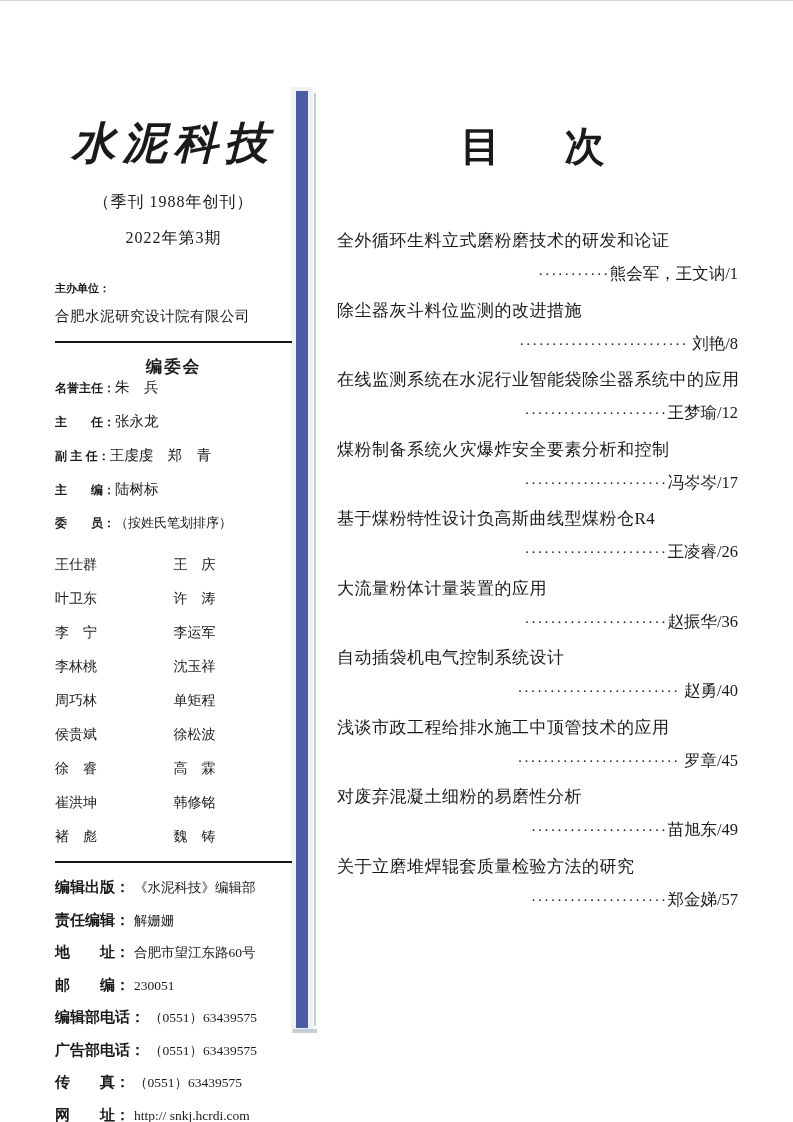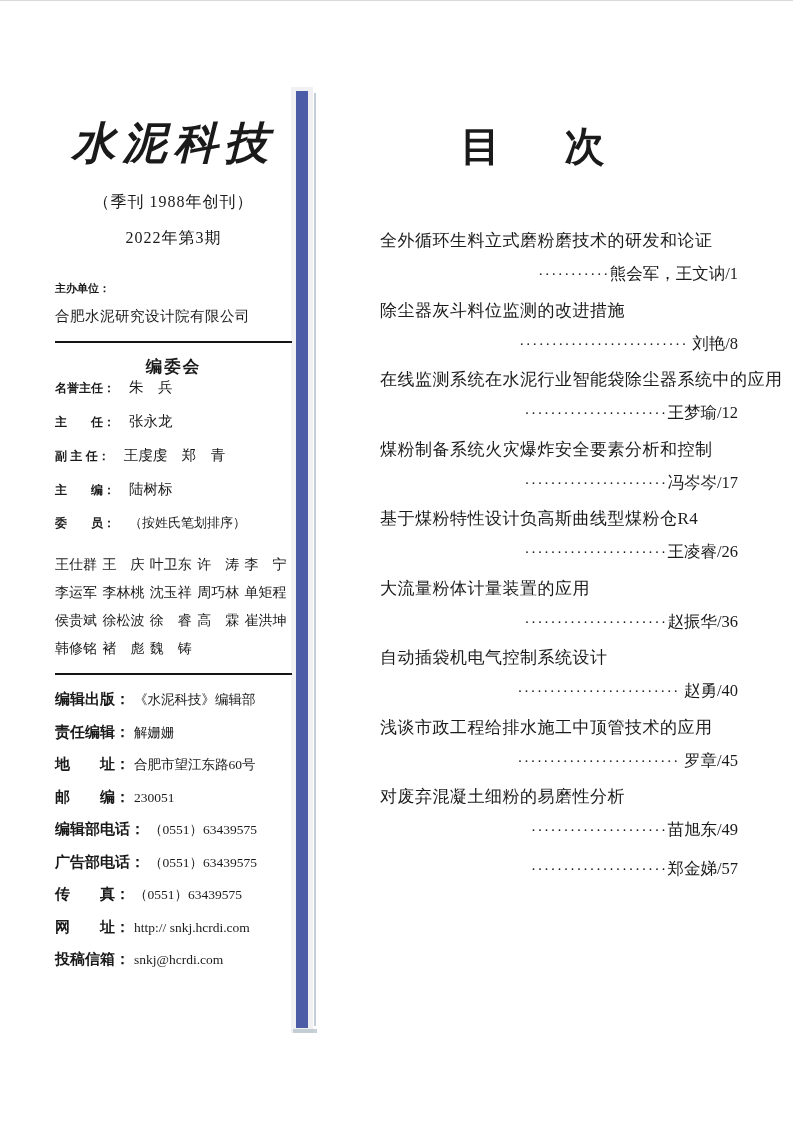--- a/index.html
+++ b/index.html
@@ -27,37 +27,37 @@
   .sponsor-label{font-size:11px;font-weight:bold;margin-top:32px;
     font-family:"Liberation Sans","DejaVu Sans",sans-serif;}
   .sponsor-name{font-size:14.5px;margin-top:11px;letter-spacing:.5px;}
   .rule{border:0;border-top:2px solid #151515;margin:15px 0 0 0;width:100%;}
   .board-heading{text-align:center;font-size:16.5px;font-weight:bold;margin-top:13px;
     font-family:"Liberation Sans","DejaVu Sans",sans-serif;letter-spacing:2px;}
   .board-row{display:flex;align-items:baseline;height:34px;margin-top:0;}
   .board-row:first-of-type{margin-top:6px;}
   .board-label{font-size:12px;font-weight:bold;white-space:pre;
     font-family:"Liberation Sans","DejaVu Sans",sans-serif;}
-  .board-value{font-size:14.5px;white-space:pre;margin-left:14px;}
+  .board-value{font-size:14.5px;white-space:pre;margin-left:0;}
   .board-value.paren{font-size:13px;}
-  .members{display:grid;grid-template-columns:repeat(5,1fr);row-gap:10px;margin-top:8px;}
+  .members{display:grid;grid-template-columns:repeat(2,1fr);row-gap:16px;margin-top:8px;}
   .member{font-size:14px;white-space:pre;}
   .contact{margin-top:15px;}
   .contact-row{display:flex;align-items:baseline;height:32.5px;}
   .contact-label{font-size:15px;font-weight:bold;white-space:pre;
     font-family:"Liberation Sans","DejaVu Sans",sans-serif;}
   .contact-value{font-size:13.5px;white-space:pre;margin-left:4px;}
 
   
   .right-col{position:absolute;left:337px;top:118px;width:403px;}
   .toc-title{
     text-align:center;font-size:40px;font-weight:600;letter-spacing:12px;
     font-family:"DejaVu Serif","Liberation Serif",serif;line-height:56px;
   }
-  .toc-list{margin-top:51px;margin-left:43px;}
+  .toc-list{margin-top:51px;}
   .toc-item{height:69.5px;}
   .toc-item-title{font-size:17px;line-height:31px;letter-spacing:.5px;white-space:nowrap;}
   .toc-item-authorline{text-align:right;font-size:16.5px;line-height:36px;white-space:pre;padding-right:2px;}
   .toc-leader{letter-spacing:1.5px;font-size:15px;}
 </style>
 </head>
 <body>
 
 <div class="top-edge"></div>
 
@@ -207,17 +207,18 @@
       <div class="toc-item-title">浅谈市政工程给排水施工中顶管技术的应用</div>
       <div class="toc-item-authorline"><span class="toc-leader">·························</span><span> 罗章/45</span></div>
     </div>
 
     <div class="toc-item">
       <div class="toc-item-title">对废弃混凝土细粉的易磨性分析</div>
       <div class="toc-item-authorline"><span class="toc-leader">·····················</span><span>苗旭东/49</span></div>
     </div>
 
     <div class="toc-item">
+      <div class="toc-item-title">关于立磨堆焊辊套质量检验方法的研究</div>
       <div class="toc-item-authorline"><span class="toc-leader">·····················</span><span>郑金娣/57</span></div>
     </div>
 
   </div>
 </div>
 
 </body></html>

